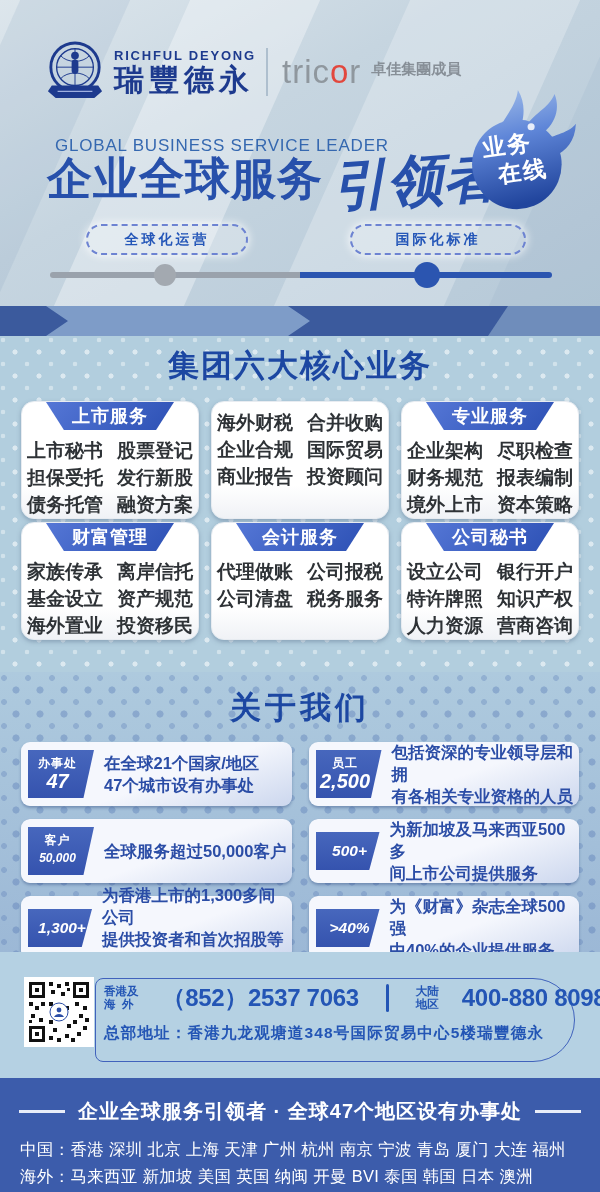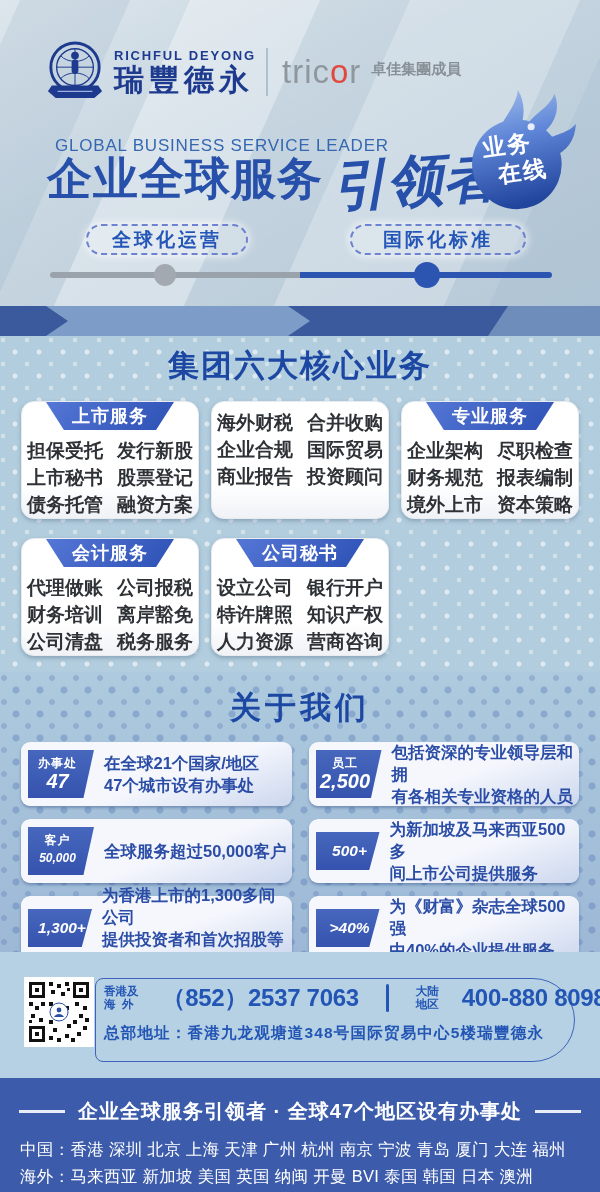--- a/index.html
+++ b/index.html
@@ -32,21 +32,21 @@
   .title-script { font-family:"DejaVu Serif", serif; font-style:italic; font-weight:bold;
     font-size:56px; color:#2750ab; line-height:52px; margin-left:8px; transform:rotate(-4deg); }
 
   .flame { position:absolute; top:88px; right:20px; width:112px; height:120px; }
   .flame svg { position:absolute; inset:0; }
   .flame-text { position:absolute; left:16px; top:42px; color:#fff; font-size:23px; font-weight:800;
     line-height:28px; transform:rotate(-8deg); letter-spacing:2px; }
   .flame-text .l2 { margin-left:12px; }
 
   .pill { position:absolute; top:224px; height:31px; border:2px dashed #6d83d2; border-radius:17px;
-    display:flex; align-items:center; justify-content:center; color:#2456b8; font-size:19px;
+    display:flex; align-items:center; justify-content:center; color:#2456b8; font-size:14px;
     font-weight:bold; letter-spacing:3px; background:rgba(255,255,255,.28);
     box-shadow:0 0 10px rgba(255,255,255,.95); }
   .pill-left { left:86px; width:162px; }
   .pill-right { left:350px; width:176px; }
 
   .slider { position:absolute; top:272px; left:0; width:600px; height:6px; }
   .track-gray { position:absolute; left:50px; width:250px; height:6px; background:#9aa2ac; border-radius:3px 0 0 3px; }
   .track-blue { position:absolute; left:300px; width:252px; height:6px; background:#2b55b0; border-radius:0 3px 3px 0; }
   .knob { position:absolute; border-radius:50%; }
   .knob-gray { left:154px; top:-8px; width:22px; height:22px; background:#a3a9b0; }
@@ -59,21 +59,21 @@
   .band .seg2 { position:absolute; left:488px; right:0; height:100%; background:#6f8dbb;
     clip-path:polygon(20px 0, 100% 0, 100% 100%, 0 100%); }
 
   
   .core { position:absolute; top:336px; left:0; width:600px; height:336px; background-color:#b2cede;
     background-image:radial-gradient(circle, rgba(255,255,255,.55) 2.2px, rgba(255,255,255,0) 2.9px),
                      radial-gradient(circle, rgba(255,255,255,.4) 2px, rgba(255,255,255,0) 2.6px);
     background-size:24px 24px; background-position:3px 4px,15px 16px; }
   .sec-title { padding-top:9px; text-align:center; font-size:31px; font-weight:900;
     color:#1c47a2; letter-spacing:2px; }
-  .cards { margin:14px 21px 0; display:grid; grid-template-columns:repeat(3,1fr); gap:19px 12px; }
+  .cards { margin:14px 21px 0; display:grid; grid-template-columns:repeat(3,1fr); gap:3px 12px; }
   .card { height:118px; border-radius:13px; background:linear-gradient(180deg,#ffffff 72%,#f0f2f6);
     box-shadow:0 2px 4px rgba(95,120,148,.5); border:1px solid #e8ecf1; overflow:hidden; }
   .ribbon { width:128px; height:28px; margin:0 auto; color:#fff; font-size:18px; font-weight:800;
     letter-spacing:1px; display:flex; align-items:center; justify-content:center;
     background:linear-gradient(135deg,#5577d6,#2c50b4);
     clip-path:polygon(0 0,100% 0,86% 100%,14% 100%); }
   .card-items { margin-top:7px; }
   .ci-row { display:flex; justify-content:center; gap:14px; font-size:19px; font-weight:800;
     color:#2e3236; line-height:27px; }
 
@@ -197,28 +197,28 @@
   </div>
 
   <div class="core">
     <div class="sec-title">集团六大核心业务</div>
     <div class="cards">
 
       <div class="card">
         <div class="ribbon">上市服务</div>
         <div class="card-items">
           <div class="ci-row">
+              <span>上市秘书</span>
+              <span>股票登记</span>
+            </div>
+          <div class="ci-row">
               <span>担保受托</span>
               <span>发行新股</span>
             </div>
           <div class="ci-row">
-              <span>上市秘书</span>
-              <span>股票登记</span>
-            </div>
-          <div class="ci-row">
               <span>债务托管</span>
               <span>融资方案</span>
             </div>
         </div>
       </div>
 
       <div class="card">
         <div class="card-items">
           <div class="ci-row">
               <span>海外财税</span>
@@ -246,31 +246,44 @@
               <span>财务规范</span>
               <span>报表编制</span>
             </div>
           <div class="ci-row">
               <span>境外上市</span>
               <span>资本策略</span>
             </div>
         </div>
       </div>
 
+      <div class="card">
+        <div class="ribbon">财富管理</div>
+        <div class="card-items">
+          <div class="ci-row">
+              <span>家族传承</span>
+              <span>离岸信托</span>
+            </div>
+          <div class="ci-row">
+              <span>基金设立</span>
+              <span>资产规范</span>
+            </div>
+          <div class="ci-row">
+              <span>海外置业</span>
+              <span>投资移民</span>
+            </div>
+        </div>
+      </div>
 
       <div class="card">
         <div class="ribbon">会计服务</div>
         <div class="card-items">
           <div class="ci-row">
               <span>代理做账</span>
               <span>公司报税</span>
-            </div>
-          <div class="ci-row">
-              <span>财务培训</span>
-              <span>离岸豁免</span>
             </div>
           <div class="ci-row">
               <span>公司清盘</span>
               <span>税务服务</span>
             </div>
         </div>
       </div>
 
       <div class="card">
         <div class="ribbon">公司秘书</div>

